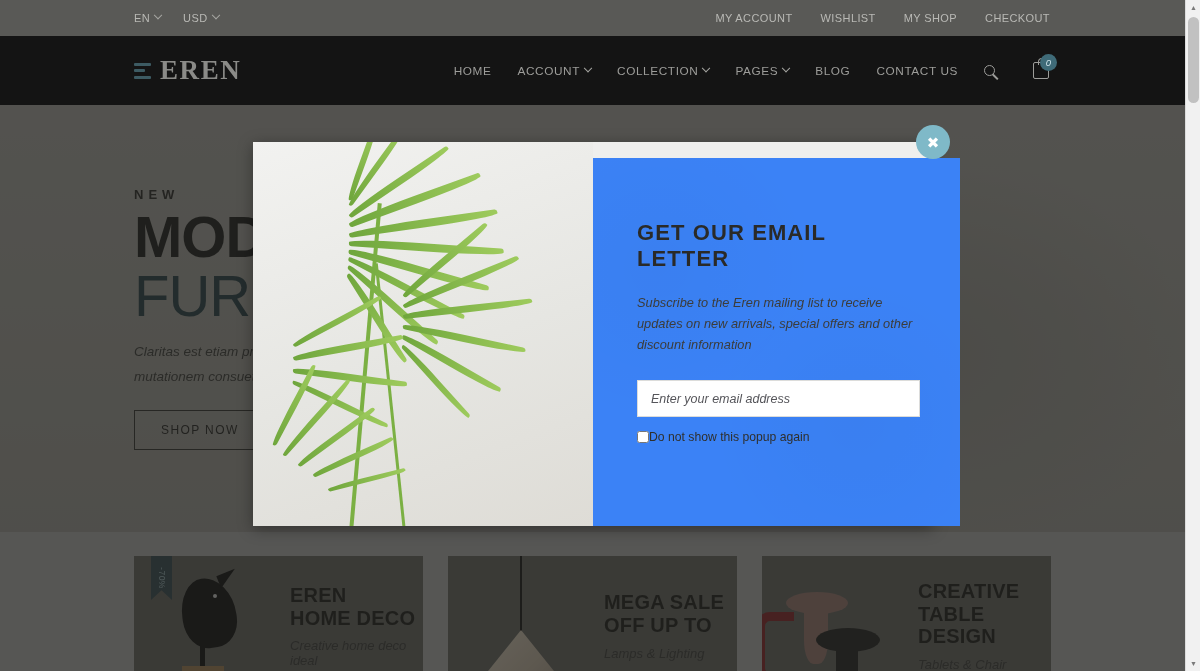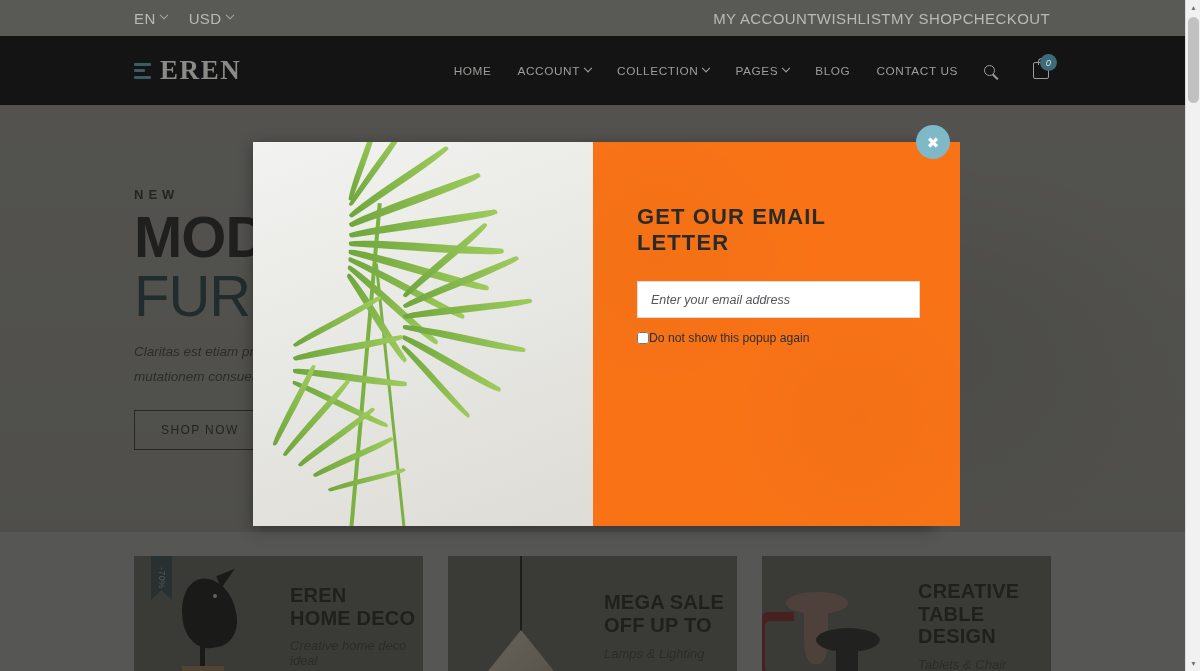--- a/index.html
+++ b/index.html
@@ -25,23 +25,23 @@
   
   .topbar {
     position: relative;
     height: 36px;
     background: #595956;
     display: flex;
     align-items: center;
     z-index: 3;
   }
   .topbar-left { margin-left: 134px; display: flex; gap: 22px; }
-  .topbar-right { margin-left: auto; margin-right: 135px; display: flex; }
+  .topbar-right { margin-left: auto; margin-right: 135px; display: flex; gap: 28px; }
   .tb-item {
-    font-size: 15px;
+    font-size: 11px;
     letter-spacing: 0.4px;
     color: #b9b9b5;
     display: flex;
     align-items: center;
     gap: 5px;
     cursor: pointer;
     white-space: nowrap;
   }
   .caret-sm {
     display: inline-block;
@@ -401,21 +401,22 @@
   }
   .palm-stem {
     position: absolute;
     background: #7bb043;
     transform-origin: bottom center;
   }
   .modal-body {
     flex: 1;
     padding: 62px 40px 0 44px;
     position: relative;
-    background: #f97316;
+    background: #3b82f6;
+    margin-top: 16px;
   }
   .modal-texture {
     position: absolute; inset: 0;
     background:
       radial-gradient(circle at 18% 30%, rgba(0,0,0,0.025) 0%, rgba(0,0,0,0) 40%),
       radial-gradient(circle at 72% 72%, rgba(0,0,0,0.025) 0%, rgba(0,0,0,0) 40%);
     pointer-events: none;
   }
   .modal-title {
     font-family: "Liberation Sans", sans-serif;
@@ -685,20 +686,21 @@
           <div class="palm" style="left:40px;top:236px;width:105px;height:6px;transform:rotate(26deg);"></div>
           <div class="palm" style="left:20px;top:300px;width:90px;height:6px;transform:rotate(-62deg);"></div>
           <div class="palm" style="left:30px;top:310px;width:100px;height:6px;transform:rotate(-48deg);"></div>
           <div class="palm" style="left:45px;top:320px;width:95px;height:6px;transform:rotate(-36deg);"></div>
           <div class="palm" style="left:60px;top:330px;width:88px;height:6px;transform:rotate(-24deg);"></div>
           <div class="palm" style="left:75px;top:345px;width:80px;height:5px;transform:rotate(-14deg);"></div>
         </div>
         <div class="modal-body">
           <div class="modal-texture"></div>
           <div class="modal-title">GET OUR EMAIL LETTER</div>
+          <div class="modal-desc">Subscribe to the Eren mailing list to receive updates on new arrivals, special offers and other discount information</div>
           <input class="email-input" type="text" placeholder="Enter your email address" style="">
           <label class="modal-check">
             <input type="checkbox" style="">
             <span>Do not show this popup again</span>
           </label>
         </div>
       </div>
       <button class="close-btn">✖</button>
     </div>
 

